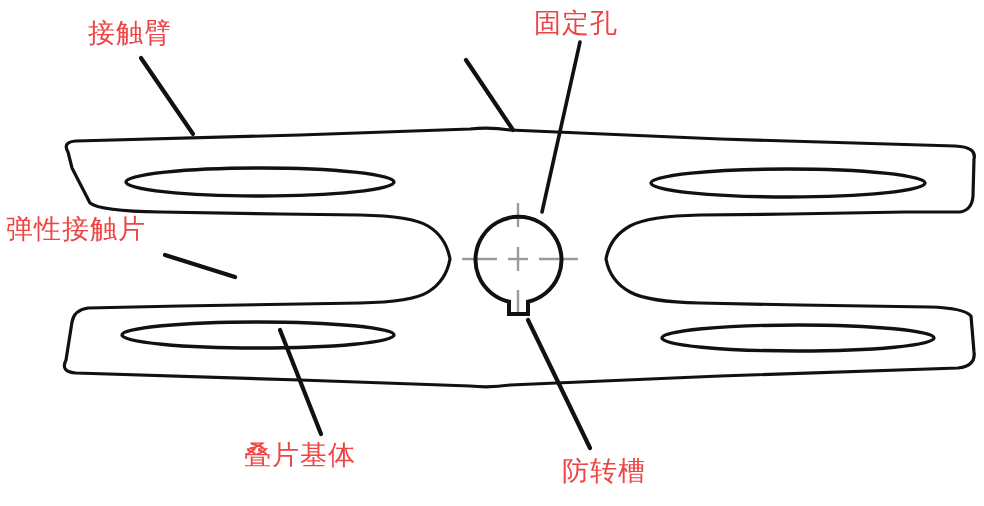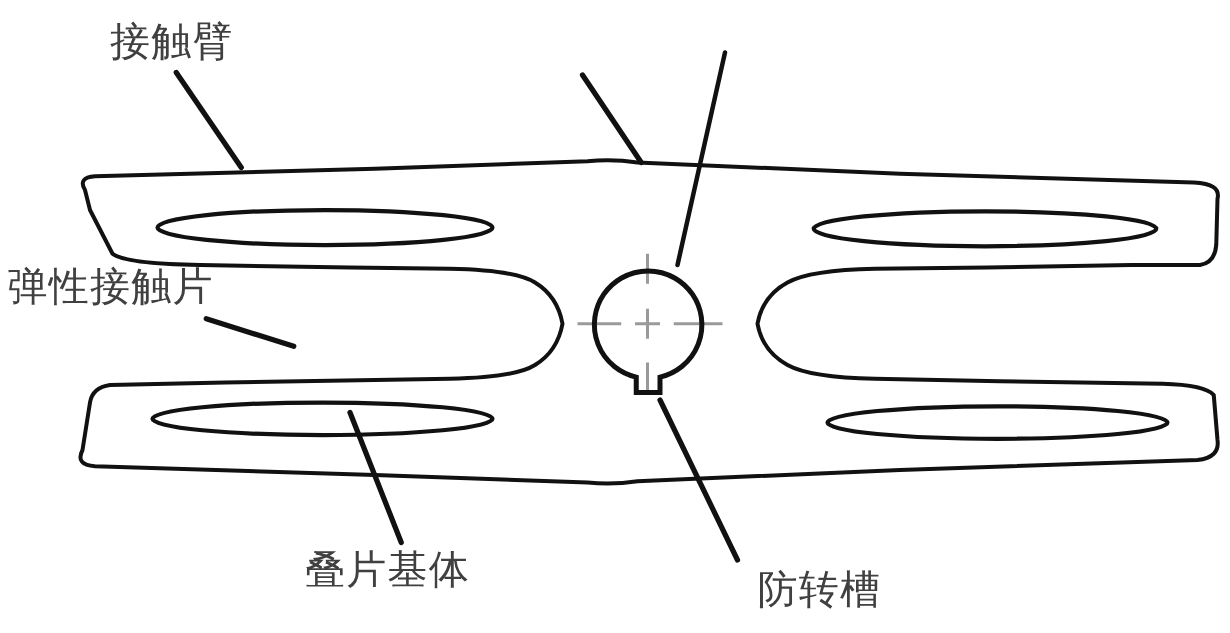--- a/index.html
+++ b/index.html
@@ -21,34 +21,34 @@
   #diagram-svg {
     position: absolute;
     top: 0;
     left: 0;
     width: 984px;
     height: 506px;
     display: block;
   }
   .label-text {
     position: absolute;
-    font-family: Liberation Mono, monospace;
-    font-size: 32px;
+    font-family: Liberation Serif, serif;
+    font-size: 27px;
     line-height: 1;
-    color: #404040;
+    color: #ef4444;
     white-space: nowrap;
     letter-spacing: 1px;
     -webkit-font-smoothing: antialiased;
   }
   .lbl-contact-arm      { left: 88px;  top: 20px; }
   .lbl-laminated-base   { left: 378px; top: 22px; }
   .lbl-fixing-hole      { left: 534px; top: 10px; }
   .lbl-elastic-contact  { left: 6px;   top: 216px; }
   .lbl-elliptical-hole  { left: 244px; top: 442px; }
-  .lbl-anti-rotation    { left: 562px; top: 458px; margin-left: 44px; }
+  .lbl-anti-rotation    { left: 562px; top: 458px; }
 </style>
 </head>
 <body>
 
 <div id="diagram-root">
 
   <svg id="diagram-svg" viewBox="0 0 984 506" xmlns="http://www.w3.org/2000/svg">
 
     <path fill="none" stroke="#111111" stroke-width="3.2" stroke-linejoin="round" stroke-linecap="round" d="M 68 152
              Q 62 142 76 141
@@ -131,20 +131,21 @@
       <line x1="321" y1="434" x2="280" y2="330" stroke-width="4.2"></line>
 
       <line x1="590" y1="448" x2="528" y2="320" stroke-width="4.2"></line>
     </g>
 
   </svg>
 
   <div class="label-text lbl-contact-arm">接触臂</div>
 
 
+  <div class="label-text lbl-fixing-hole">固定孔</div>
 
   <div class="label-text lbl-elastic-contact">弹性接触片</div>
 
   <div class="label-text lbl-elliptical-hole">叠片基体</div>
 
   <div class="label-text lbl-anti-rotation">防转槽</div>
 
 </div>
 
 </body></html>

